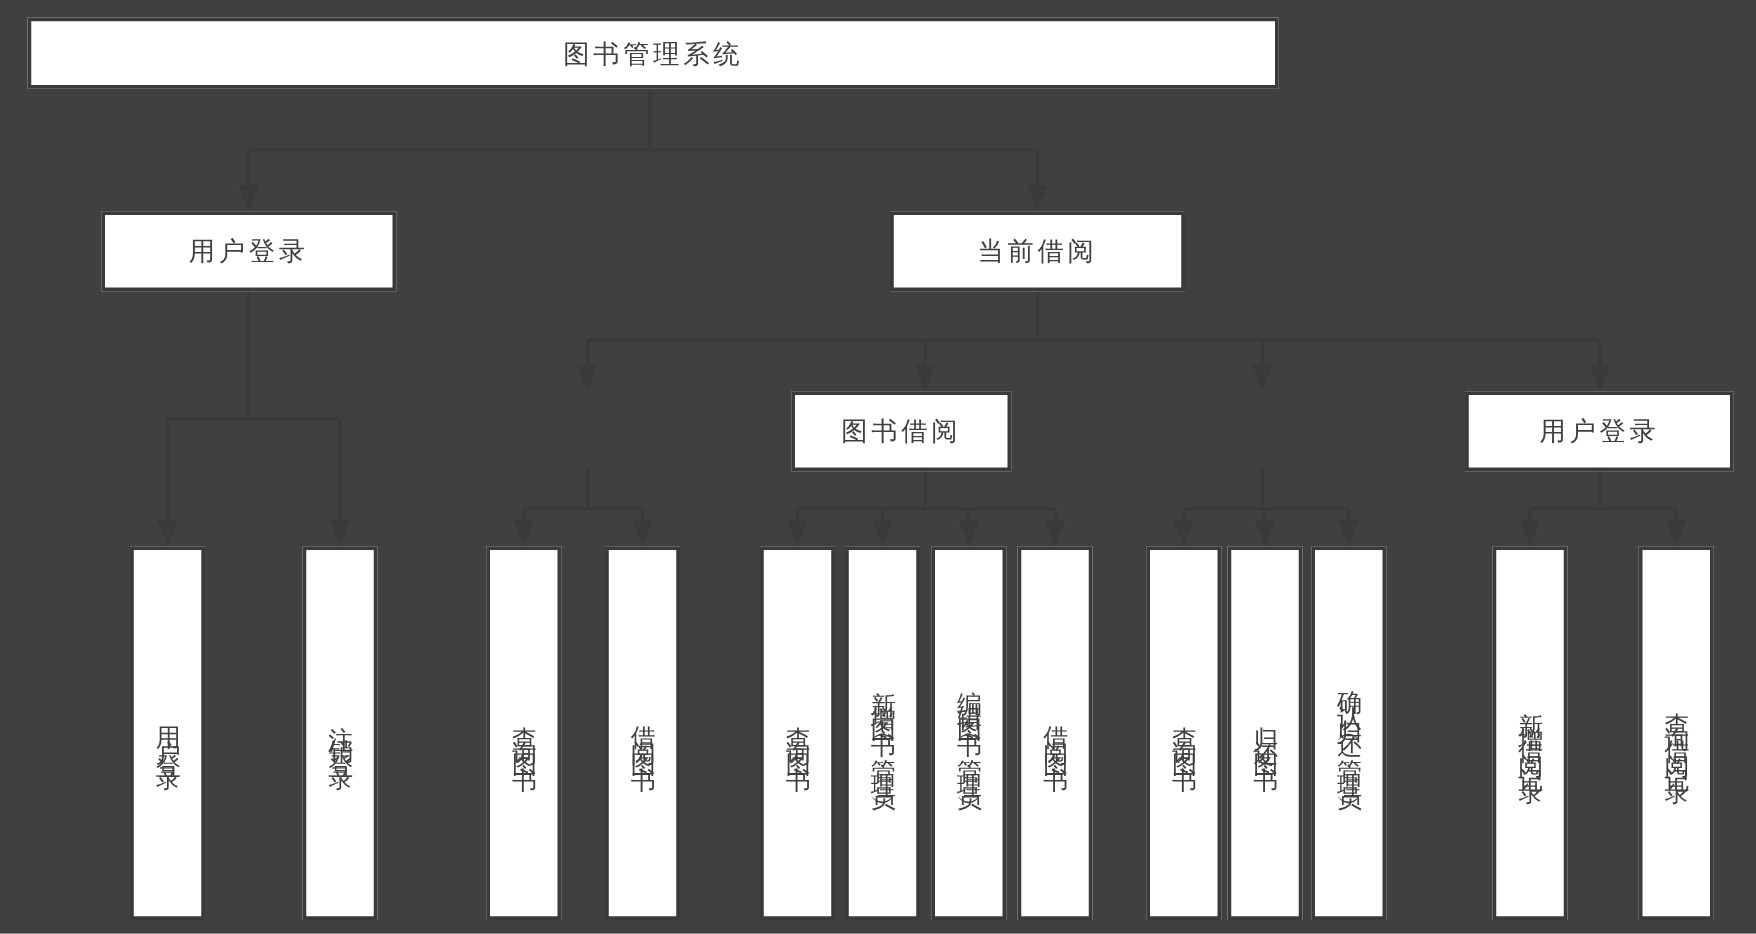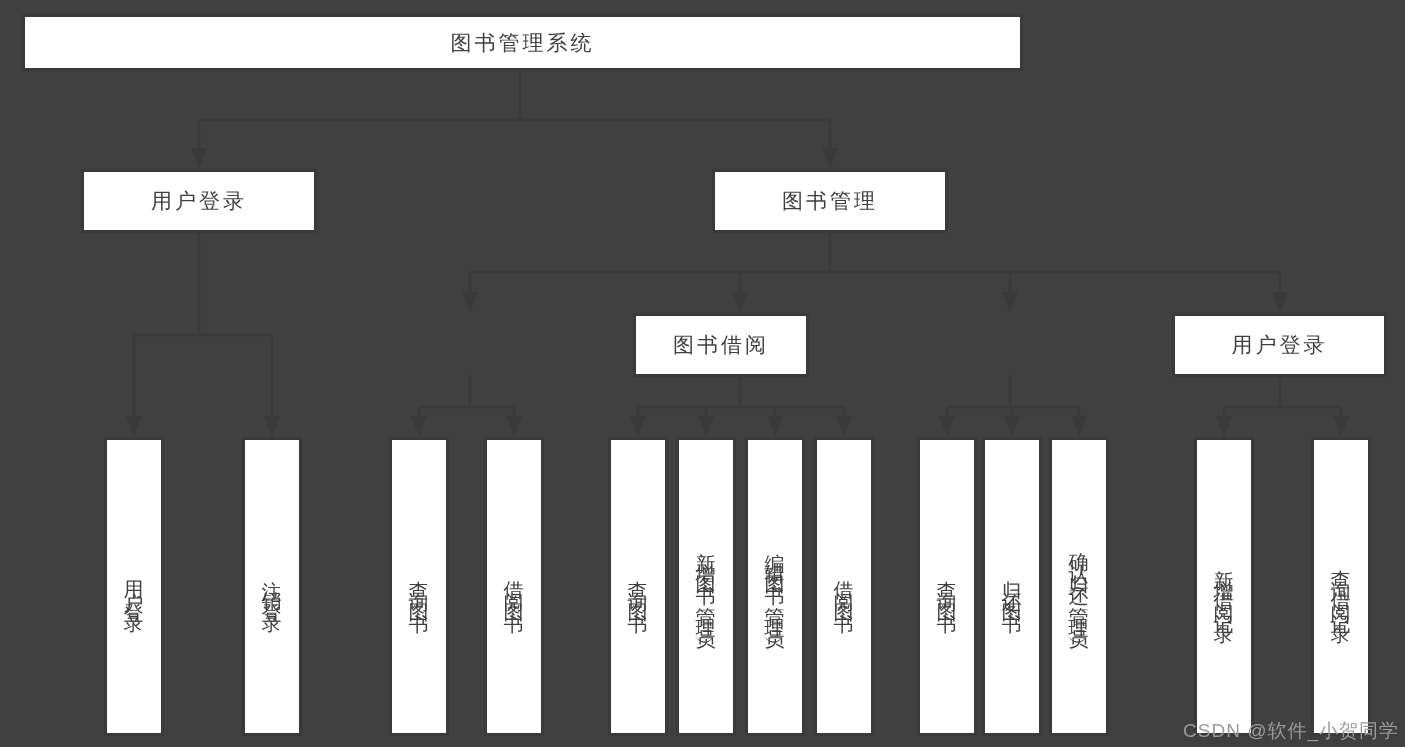--- a/index.html
+++ b/index.html
@@ -108,21 +108,21 @@
   </svg>
 
   <div class="node" style="left:22px; top:14px; width:1001px; height:57px">
     <span class="hl">图书管理系统</span>
   </div>
 
   <div class="node" style="left:81px; top:169px; width:236px; height:64px">
     <span class="hl">用户登录</span>
   </div>
   <div class="node" style="left:712px; top:169px; width:236px; height:64px">
-    <span class="hl">图书管理</span>
+    <span class="hl">当前借阅</span>
   </div>
 
   <div class="node" style="left:633px; top:313px; width:176px; height:64px">
     <span class="hl">图书借阅</span>
   </div>
   <div class="node" style="left:1172px; top:313px; width:215px; height:64px">
     <span class="hl">用户登录</span>
   </div>
 
   <div class="node v" style="left:104px">
@@ -162,14 +162,13 @@
     <span class="vl">确认归还（管理员）</span>
   </div>
 
   <div class="node v" style="left:1194px">
     <span class="vl">新增借阅记录</span>
   </div>
   <div class="node v" style="left:1311px">
     <span class="vl">查询借阅记录</span>
   </div>
 
-  <div class="watermark">CSDN @软件_小贺同学</div>
 </div>
 
 </body></html>

